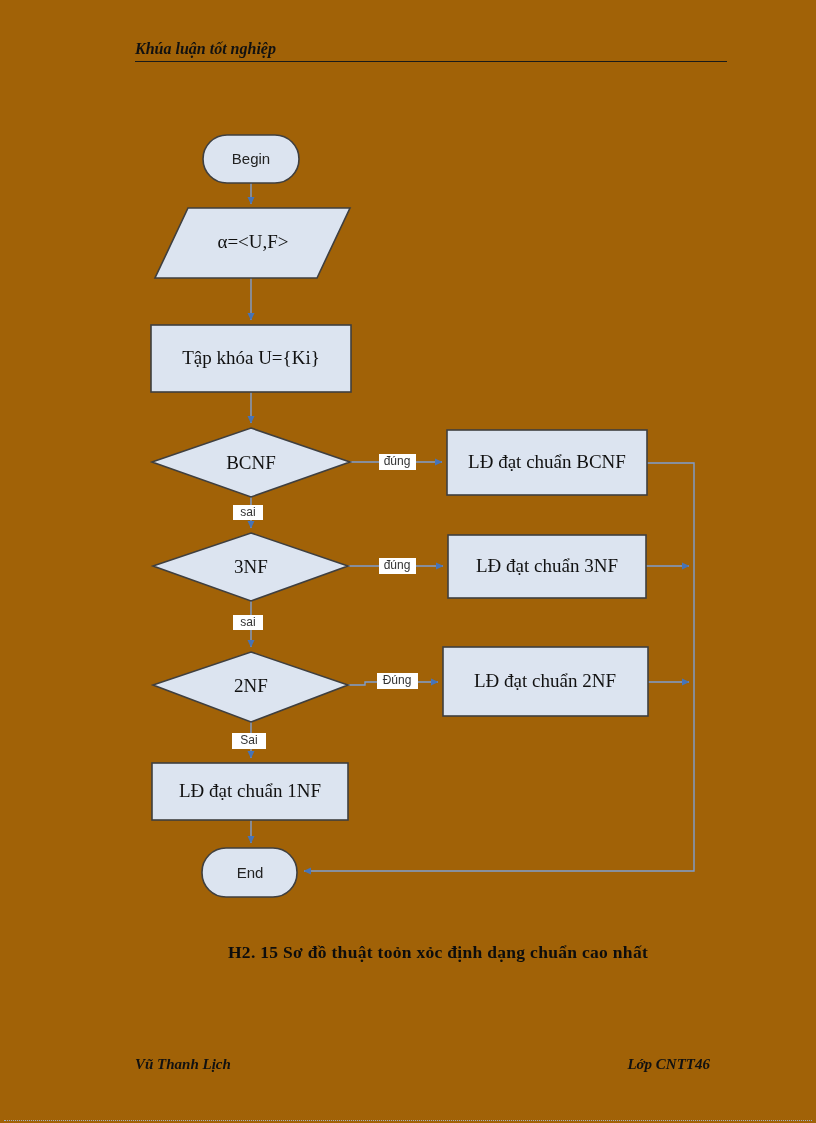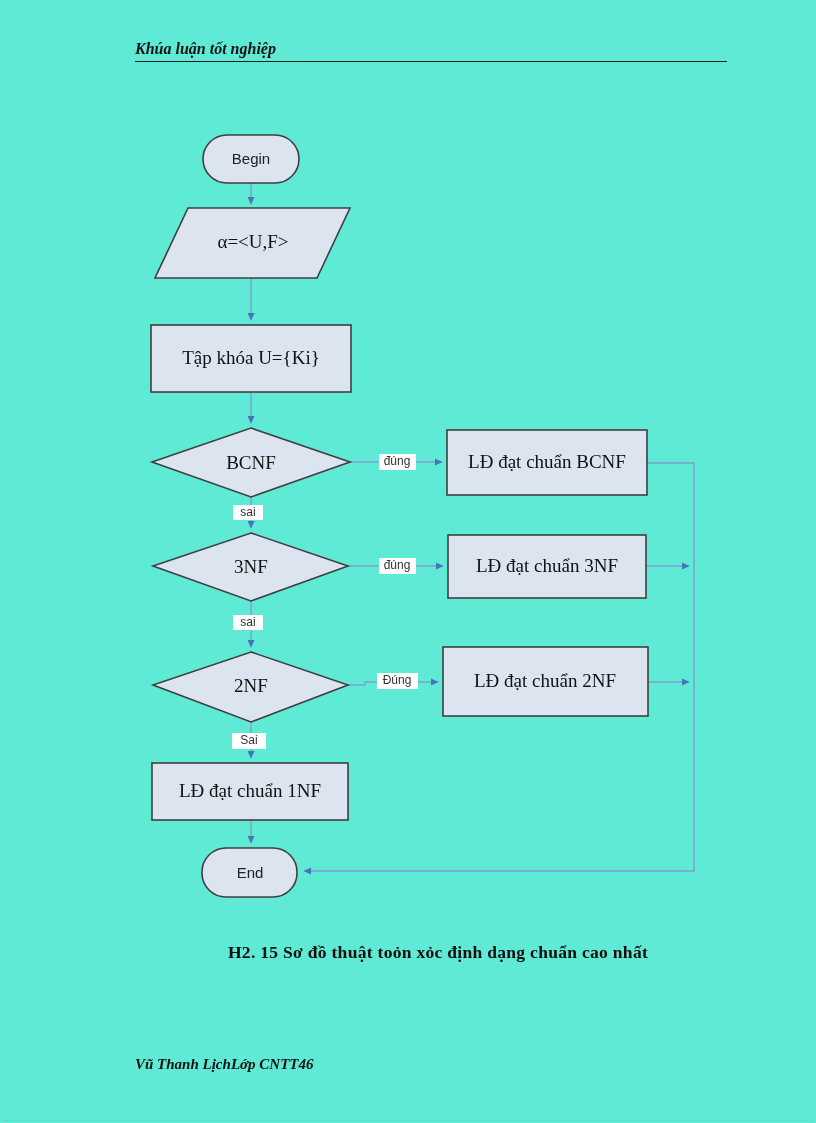--- a/index.html
+++ b/index.html
@@ -1,19 +1,19 @@
 <!DOCTYPE html>
 <html><head>
 <meta charset="utf-8">
 <style>
   html,body{margin:0;padding:0;background:#ffffff;}
   .page{
     position:relative;
     width:816px;height:1123px;
-    background:#5eead4;
+    background:#a16207;
     overflow:hidden;
     font-family:"Liberation Serif","DejaVu Serif",serif;
   }
   .header{
     position:absolute;left:135px;top:40px;width:592px;
     border-bottom:1.5px solid #1a1a1a;
     padding-bottom:3px;
   }
   .header-title{
     font-family:"Liberation Serif","DejaVu Serif",serif;
@@ -42,21 +42,21 @@
   .caption{
     position:absolute;left:0;right:0;top:942px;
     text-align:center;
     transform:translateX(30px);
     font-family:"Liberation Serif","DejaVu Serif",serif;
     font-weight:bold;font-size:17.5px;color:#0d0d0d;
     letter-spacing:0.3px;
   }
   .footer{
     position:absolute;left:135px;top:1056px;width:575px;
-    display:flex;justify-content:flex-start;
+    display:flex;justify-content:space-between;
     font-family:"Liberation Serif","DejaVu Serif",serif;
     font-style:italic;font-weight:bold;
     font-size:15px;color:#111;
   }
   .bottom-dots{
     position:absolute;left:4px;right:4px;bottom:2px;height:0;
     border-top:1px dotted #9fb0c9;
   }
 </style>
 </head>

